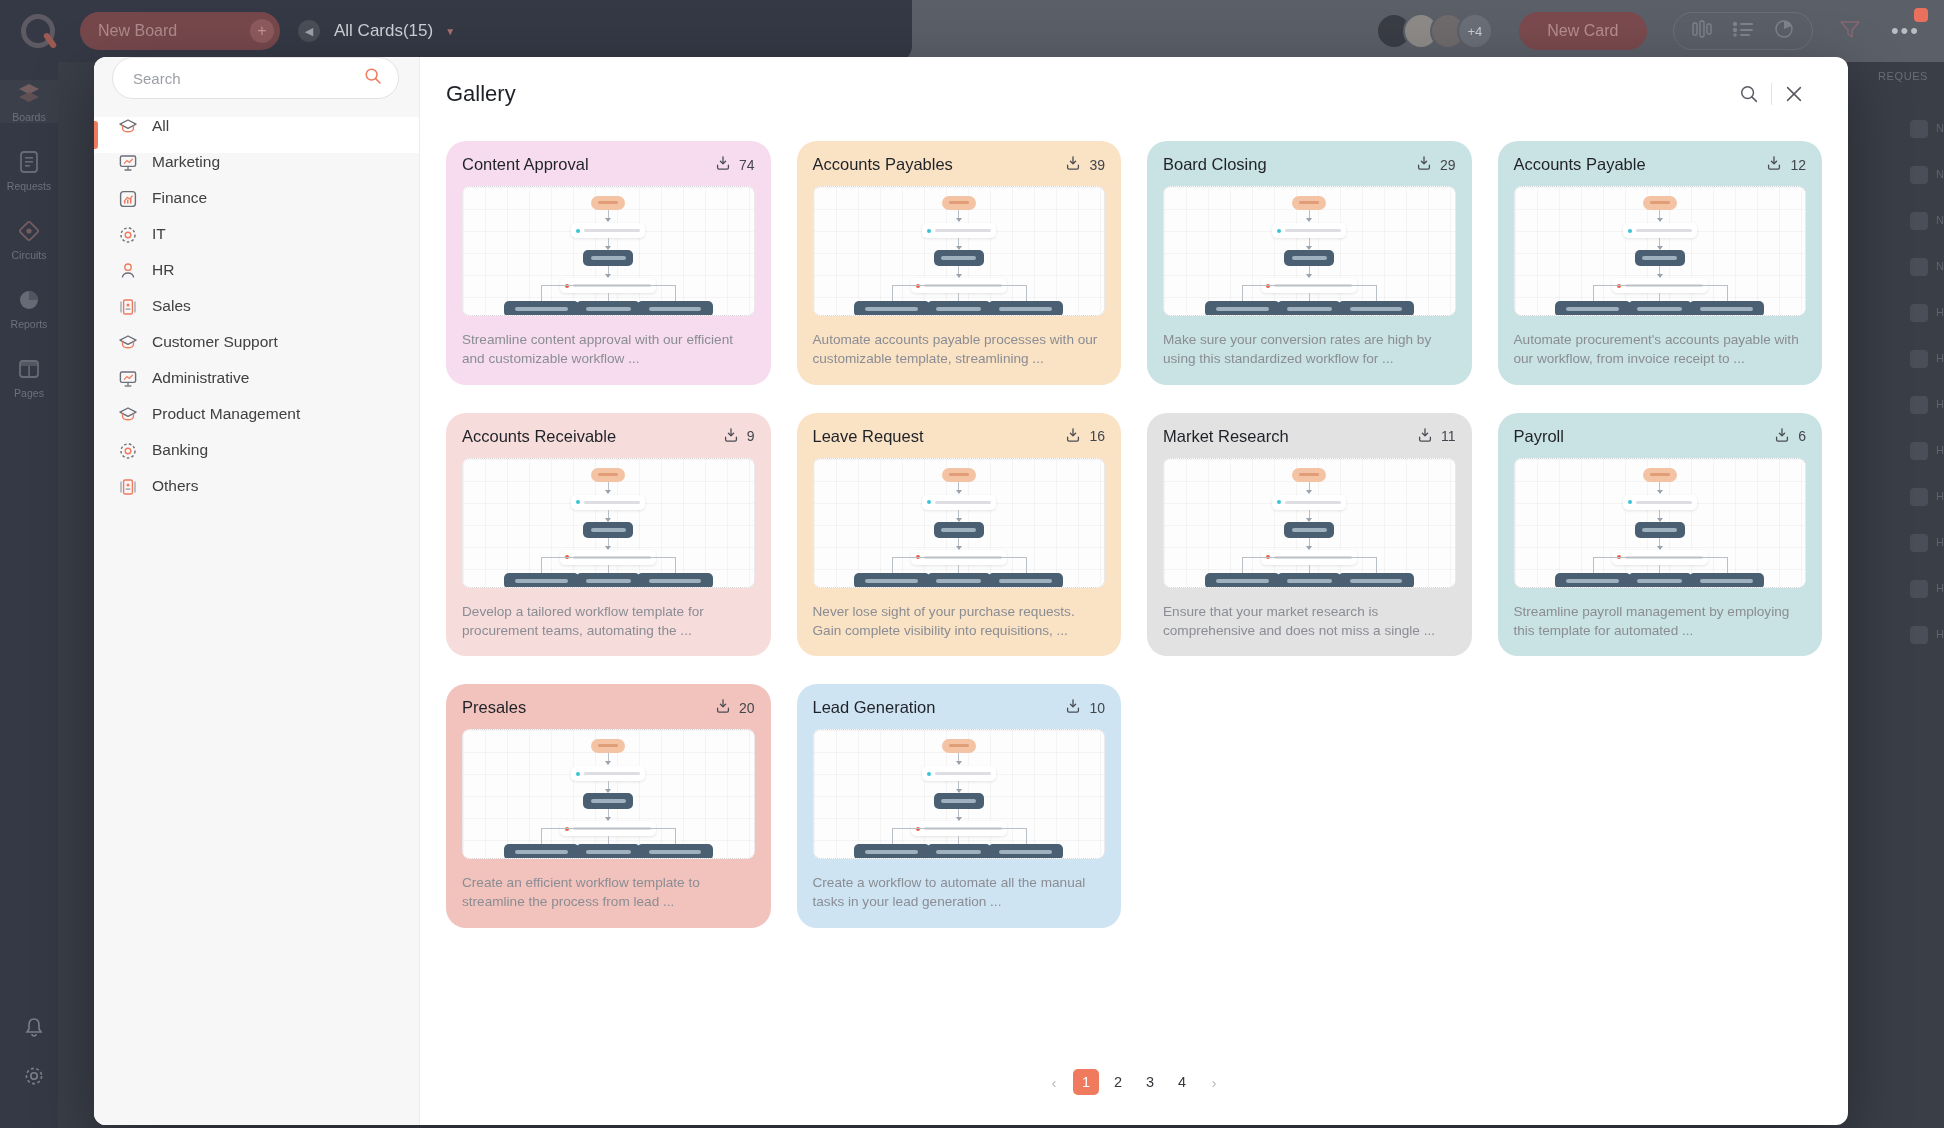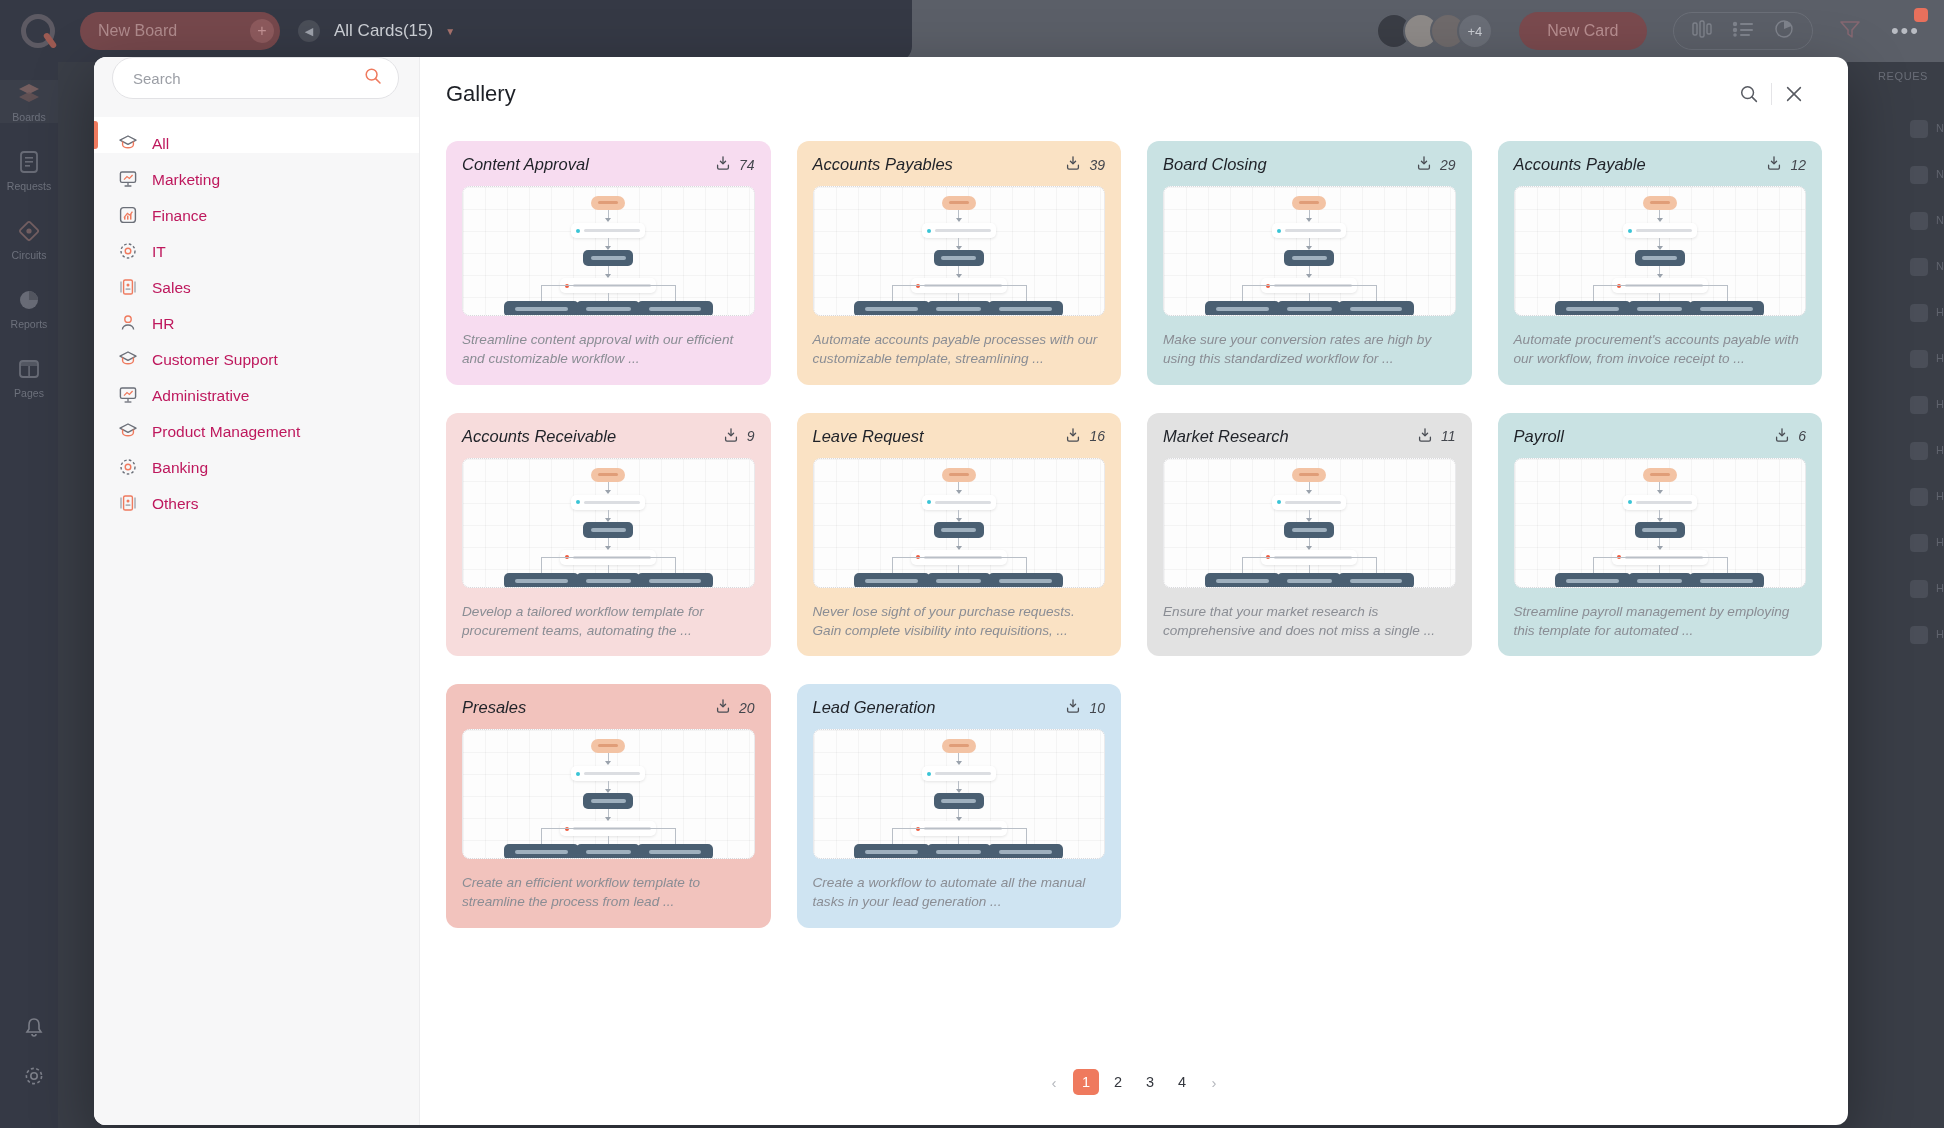--- a/index.html
+++ b/index.html
@@ -140,22 +140,22 @@
     padding: 0 16px 0 20px;
   }
   #search-input {
     flex: 1; border: none; outline: none; font-size: 15px;
     color: #55585f; font-family: "Liberation Sans", sans-serif;
     background: transparent;
   }
   #search-input::placeholder { color: #9b9ea5; }
   #cat-list { flex: 1; overflow: hidden; background: #f7f7f8; }
   .cat {
-    height: 36px; display: flex; align-items: flex-end; gap: 14px;
-    padding-left: 24px; font-size: 15.5px; color: #be185d;
+    height: 36px; display: flex; align-items: flex-start; gap: 14px;
+    padding-left: 24px; font-size: 15.5px; color: #404040;
     position: relative; cursor: pointer;
   }
   .cat.active { background: #ffffff; }
   .cat.active::before {
     content: ""; position: absolute; left: 0; top: 4px; bottom: 4px;
     width: 4px; background: #ef7a5e; border-radius: 0 3px 3px 0;
   }
   .cicon { width: 20px; height: 20px; flex: 0 0 20px; }
 
   
@@ -175,22 +175,22 @@
   .head-sep { width: 1px; height: 22px; background: #e4e4e7; }
 
   #grid-scroll {
     flex: 1; padding: 22px 26px 0 26px; overflow: hidden;
   }
   #grid {
     display: grid; grid-template-columns: repeat(4, 1fr);
     gap: 28px 26px;
   }
   .card {
-    border-radius: 12px; padding: 14px 16px 16px 16px;
-    min-height: 240px; cursor: pointer; font-style: italic;
+    border-radius: 20px; padding: 14px 16px 16px 16px;
+    min-height: 240px; cursor: pointer;
   }
   .card-head {
     display: flex; align-items: center; margin-bottom: 12px;
   }
   .card-title { font-size: 16.5px; color: #1f2228; }
   .card-dl {
     margin-left: auto; display: flex; align-items: center; gap: 8px;
     font-size: 14px; color: #43464d;
   }
   .thumb {
@@ -462,34 +462,34 @@
       </div>
       <div class="cat">
         <span class="cicon"><svg width="20" height="20" viewBox="0 0 20 20">
               <circle cx="10" cy="10" r="7" fill="none" stroke="#6b6f78" stroke-width="1.4" stroke-dasharray="2.6 2.2"></circle>
               <circle cx="10" cy="10" r="2.8" fill="none" stroke="#ef7a5e" stroke-width="1.4"></circle>
             </svg></span>
         <span>IT</span>
       </div>
       <div class="cat">
         <span class="cicon"><svg width="20" height="20" viewBox="0 0 20 20">
+              <circle cx="10" cy="6.2" r="3.2" fill="none" stroke="#ef7a5e" stroke-width="1.4"></circle>
+              <path d="M4.4 16.4 a5.6 4.4 0 0 1 11.2 0" fill="none" stroke="#6b6f78" stroke-width="1.4"></path>
+            </svg></span>
+        <span>HR</span>
+      </div>
+      <div class="cat">
+        <span class="cicon"><svg width="20" height="20" viewBox="0 0 20 20">
               <rect x="5.6" y="3" width="8.8" height="14" rx="1.6" fill="none" stroke="#ef7a5e" stroke-width="1.4"></rect>
               <line x1="3" y1="4.4" x2="3" y2="15.6" stroke="#9ea2aa" stroke-width="1.3"></line>
               <line x1="17" y1="4.4" x2="17" y2="15.6" stroke="#9ea2aa" stroke-width="1.3"></line>
               <circle cx="10" cy="8" r="1.5" fill="#ef7a5e"></circle>
               <rect x="7.6" y="11.4" width="4.8" height="1.4" fill="#9ea2aa"></rect>
             </svg></span>
         <span>Sales</span>
-      </div>
-      <div class="cat">
-        <span class="cicon"><svg width="20" height="20" viewBox="0 0 20 20">
-              <circle cx="10" cy="6.2" r="3.2" fill="none" stroke="#ef7a5e" stroke-width="1.4"></circle>
-              <path d="M4.4 16.4 a5.6 4.4 0 0 1 11.2 0" fill="none" stroke="#6b6f78" stroke-width="1.4"></path>
-            </svg></span>
-        <span>HR</span>
       </div>
       <div class="cat">
         <span class="cicon"><svg width="20" height="20" viewBox="0 0 20 20">
               <path d="M10 3 L18 7.2 L10 11.4 L2 7.2 Z" fill="none" stroke="#6b6f78" stroke-width="1.4" stroke-linejoin="round"></path>
               <path d="M4.6 8.6 v3.2 a5.4 3 0 0 0 10.8 0 v-3.2" fill="none" stroke="#ef7a5e" stroke-width="1.4"></path>
             </svg></span>
         <span>Customer Support</span>
       </div>
       <div class="cat">
         <span class="cicon"><svg width="20" height="20" viewBox="0 0 20 20">

